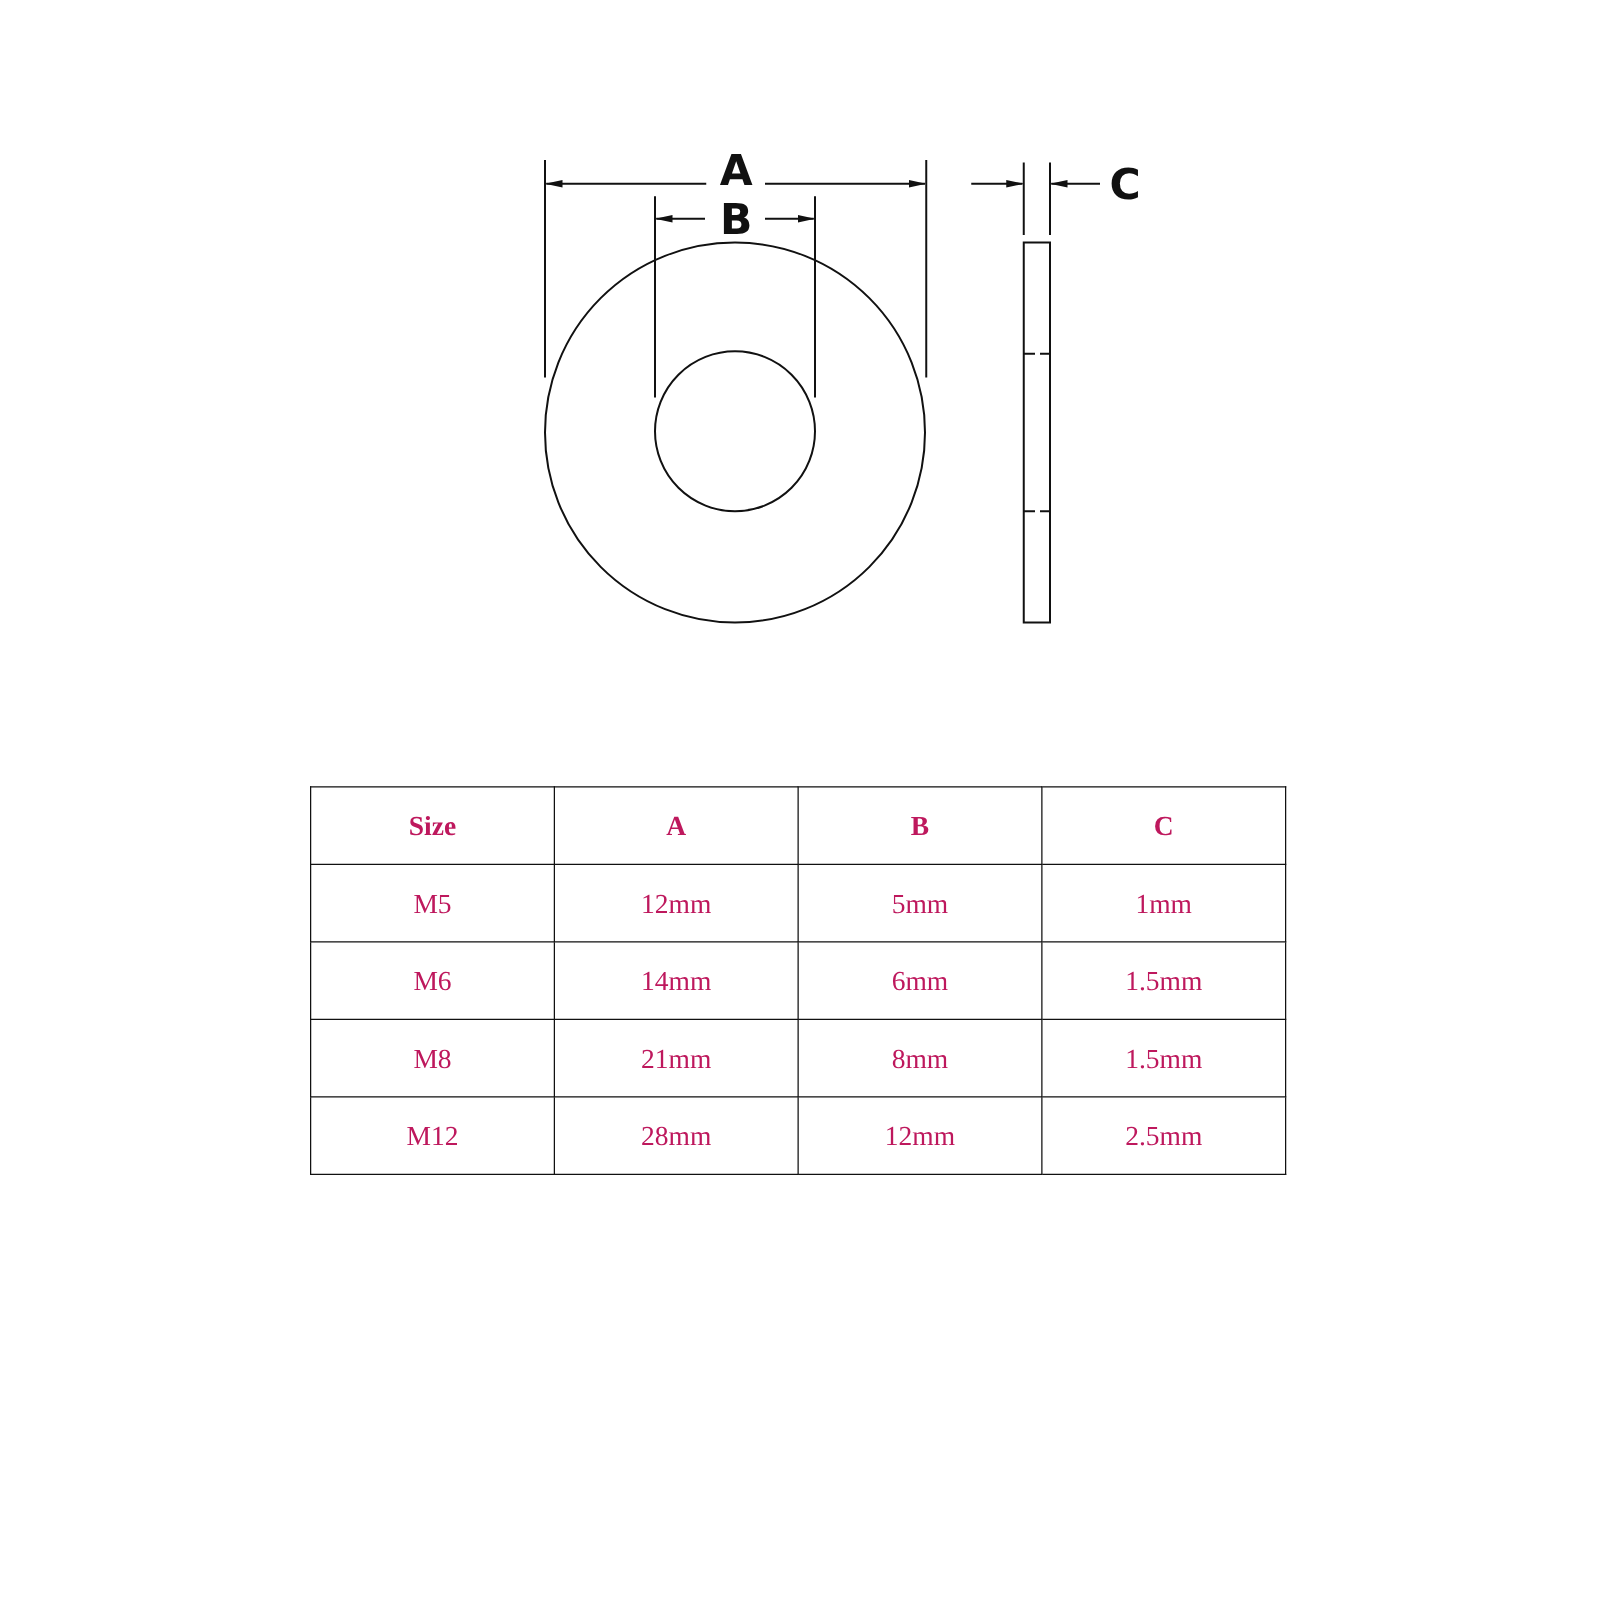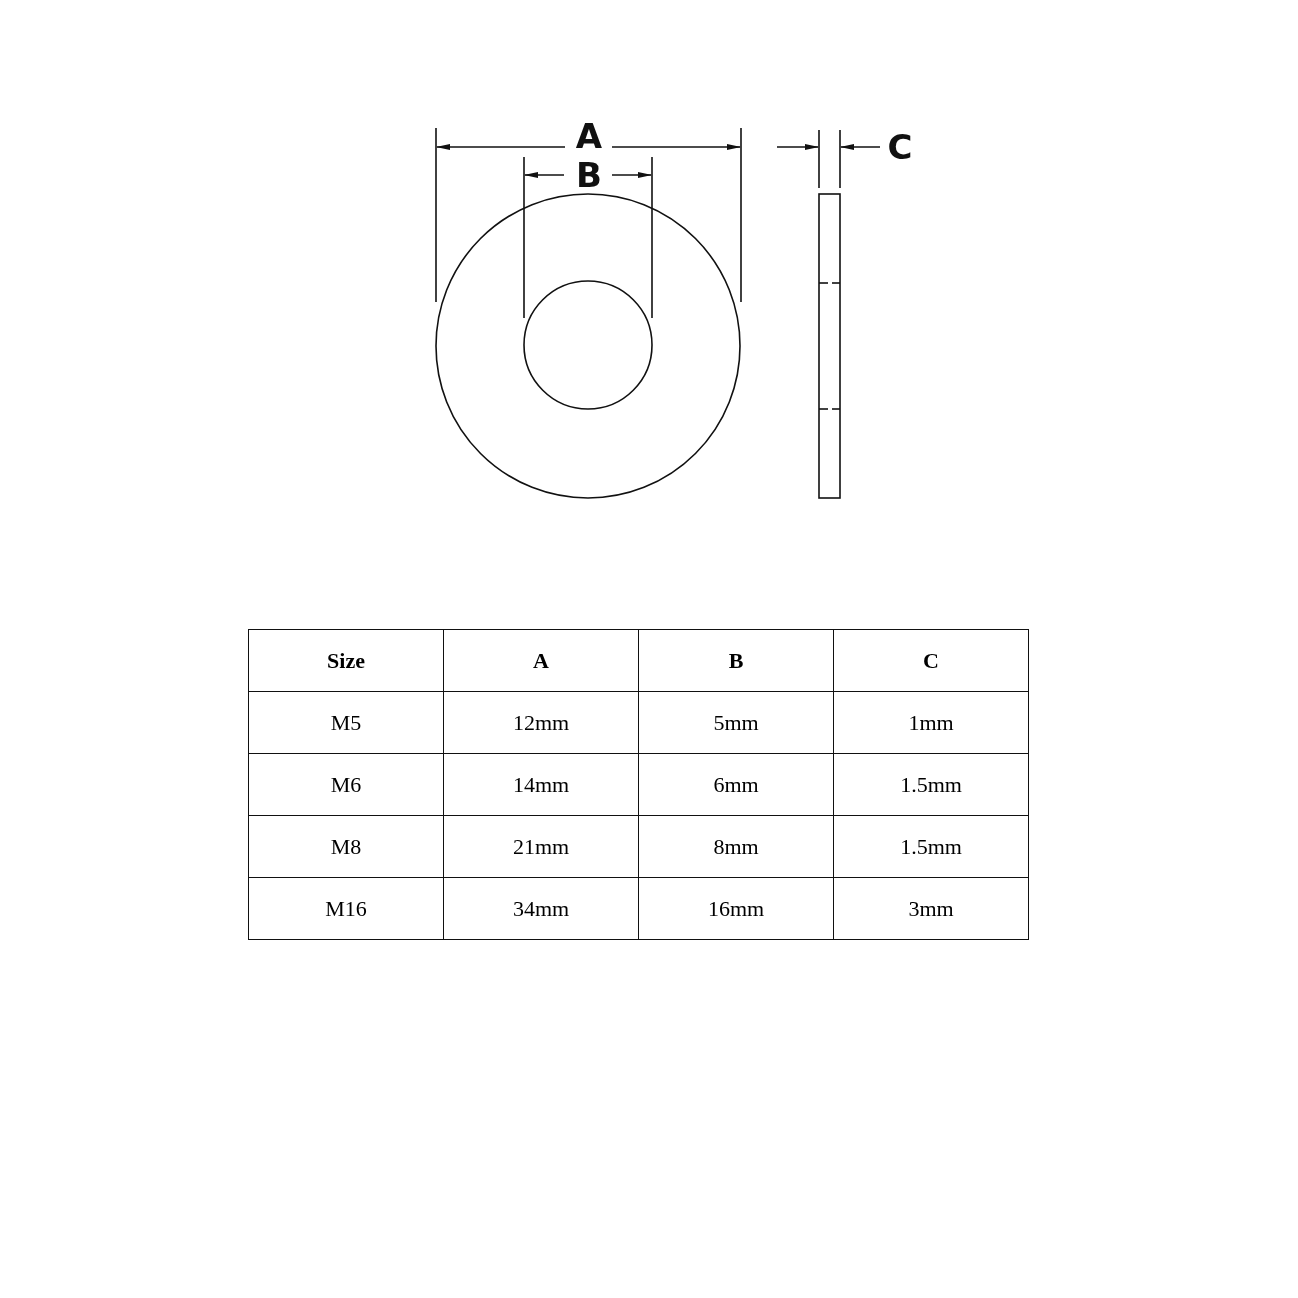--- a/index.html
+++ b/index.html
@@ -2,21 +2,21 @@
 <html><head>
 <meta charset="utf-8">
 <style>
   html, body { margin:0; padding:0; background:#ffffff; }
   body { width:1298px; height:1298px; position:relative; overflow:hidden; font-family:"Liberation Serif", serif; }
   #diagram { position:absolute; left:0; top:0; width:1298px; height:560px; }
   .dim-label { font-family:"DejaVu Sans", sans-serif; font-weight:bold; font-size:34px; fill:#111; }
   #spec-table { position:absolute; left:248px; top:629px; border-collapse:collapse; }
   #spec-table td, #spec-table th {
     border:1.5px solid #111; width:194px; height:61px; text-align:center; vertical-align:middle;
-    font-family:"Liberation Serif", serif; font-size:22px; color:#000000; padding:0;margin-left:16px;
+    font-family:"Liberation Serif", serif; font-size:22px; color:#be185d; padding:0;margin-left:16px;
   }
   #spec-table th { font-weight:bold; }
   #spec-table td { font-weight:normal; }
 </style>
 </head>
 <body>
 
 <svg id="diagram" viewBox="0 0 1298 560" xmlns="http://www.w3.org/2000/svg">
   <defs>
     <marker id="arr" markerWidth="14" markerHeight="8" refX="13" refY="4" orient="auto" markerUnits="userSpaceOnUse">
@@ -79,19 +79,19 @@
       <td>6mm</td>
       <td>1.5mm</td>
     </tr>
     <tr>
       <td>M8</td>
       <td>21mm</td>
       <td>8mm</td>
       <td>1.5mm</td>
     </tr>
     <tr>
-      <td>M16</td>
-      <td>34mm</td>
-      <td>16mm</td>
-      <td>3mm</td>
+      <td>M12</td>
+      <td>28mm</td>
+      <td>12mm</td>
+      <td>2.5mm</td>
     </tr>
   </tbody>
 </table>
 
 </body></html>

